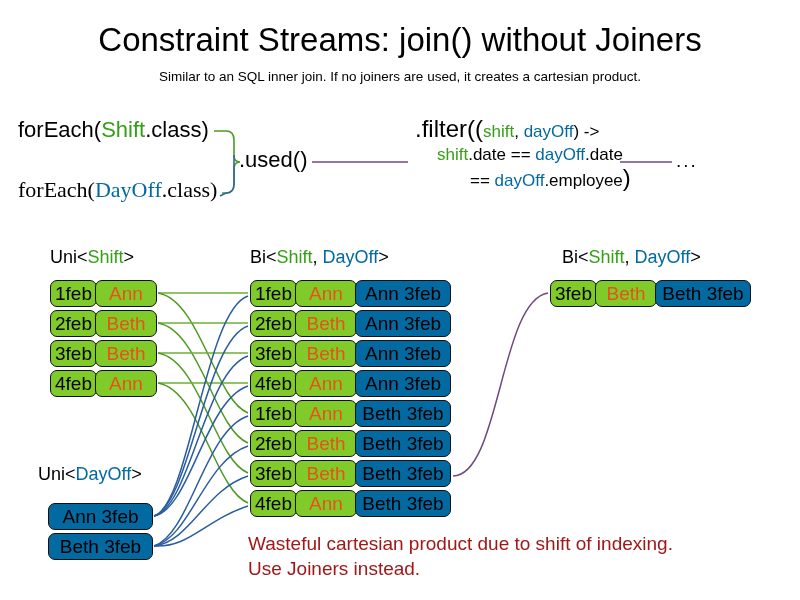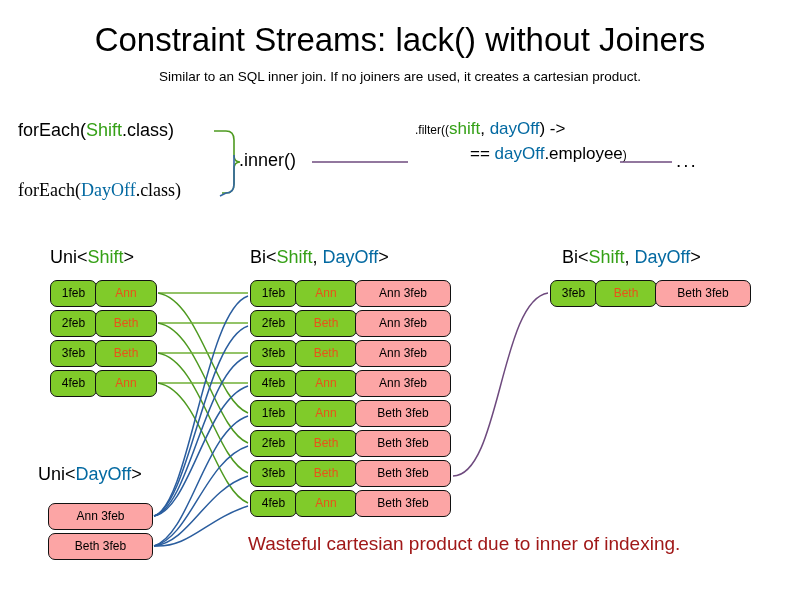--- a/index.html
+++ b/index.html
@@ -33,39 +33,39 @@
     width: 800px;
     text-align: center;
     font-size: 13.5px;
     line-height: 18px;
     white-space: nowrap;
   }
 
   
   .code {
     position: absolute;
-    font-size: 18px;
+    font-size: 22px;
     line-height: 26px;
     white-space: nowrap;
   }
   #foreach-shift  { left: 18px; top: 117px; }
   #foreach-dayoff { left: 18px; top: 177px; font-family: Liberation Serif, serif; }
   #join-call      { left: 239px; top: 147px; }
 
   #filter-block {
     position: absolute;
     left: 415px; top: 117px;
     font-size: 17px;
     line-height: 23px;
     white-space: nowrap;
   }
   #filter-block .ln2 { padding-left: 22px; }
   #filter-block .ln3 { padding-left: 22px; }
   #filter-block .ln4 { padding-left: 55px; }
-  #filter-block .big { font-size: 12px; }
+  #filter-block .big { font-size: 24px; }
 
   #ellipsis {
     position: absolute;
     left: 676px; top: 150px;
     font-size: 19px;
     letter-spacing: 2px;
   }
 
   .c-shift  { color: #35A016; }
   .c-dayoff { color: #0369a1; }
@@ -82,30 +82,30 @@
   #label-bi-right    { left: 562px; top: 246px; }
   #label-uni-dayoff  { left: 38px;  top: 463px; }
 
   
   .card {
     position: absolute;
     height: 27px;
     box-sizing: border-box;
     border: 1.6px solid #111111;
     border-radius: 7px;
-    font-size: 12px;
+    font-size: 19px;
     line-height: 23px;
     display: flex;
     align-items: center;
     justify-content: center;
     white-space: nowrap;
     overflow: hidden;
   }
   .card.green { background: #80CB2A; }
-  .card.blue  { background: #fca5a5; }
+  .card.blue  { background: #0369a1; }
   .card .nm   { color: #E8521A; text-align: center; }
 
   
   .card.dayoff-left { left: 48px; width: 105px; }
 
   
   #res-date { left: 550px; width: 47px; }
   #res-name { left: 595px; width: 62px; }
   #res-doff { left: 655px; width: 96px; }
 
@@ -123,31 +123,32 @@
   #wires {
     position: absolute;
     left: 0; top: 0;
     width: 800px; height: 600px;
     pointer-events: none;
   }
 </style>
 </head>
 <body>
 
-<div id="slide-title">Constraint Streams: lack() without Joiners</div>
+<div id="slide-title">Constraint Streams: join() without Joiners</div>
 <div id="slide-subtitle">Similar to an SQL inner join. If no joiners are used, it creates a cartesian product.</div>
 
 <div class="code" id="foreach-shift"><span>forEach(</span><span class="c-shift">Shift</span><span>.class)</span></div>
 
 <div class="code" id="foreach-dayoff"><span>forEach(</span><span class="c-dayoff">DayOff</span><span>.class)</span></div>
 
-<div class="code" id="join-call">.inner()</div>
+<div class="code" id="join-call">.used()</div>
 
 <div id="filter-block">
   <div class="ln1"><span class="big">.filter((</span><span class="c-shift">shift</span><span>, </span><span class="c-dayoff">dayOff</span><span>) -&gt;</span></div>
+  <div class="ln2"><span class="c-shift">shift</span><span>.date == </span><span class="c-dayoff">dayOff</span><span>.date</span></div>
   <div class="ln4"><span>== </span><span class="c-dayoff">dayOff</span><span>.employee</span><span class="big">)</span></div>
 </div>
 
 <div id="ellipsis">...</div>
 
 <div class="stream-label" id="label-uni-shift"><span>Uni&lt;</span><span class="c-shift">Shift</span><span>&gt;</span></div>
 
 <div class="stream-label" id="label-bi-mid"><span>Bi&lt;</span><span class="c-shift">Shift</span><span>, </span><span class="c-dayoff">DayOff</span><span>&gt;</span></div>
 
 <div class="stream-label" id="label-bi-right"><span>Bi&lt;</span><span class="c-shift">Shift</span><span>, </span><span class="c-dayoff">DayOff</span><span>&gt;</span></div>
@@ -264,14 +265,15 @@
 
 <div>
   <div class="card green" id="res-date" style="top:280px">3feb</div>
   <div class="card green" id="res-name" style="top:280px">
       <span class="nm">Beth</span>
     </div>
   <div class="card blue" id="res-doff" style="top:280px">Beth 3feb</div>
 </div>
 
 <div id="warning">
-  <div>Wasteful cartesian product due to inner of indexing.</div>
+  <div>Wasteful cartesian product due to shift of indexing.</div>
+  <div>Use Joiners instead.</div>
 </div>
 
 </body></html>

